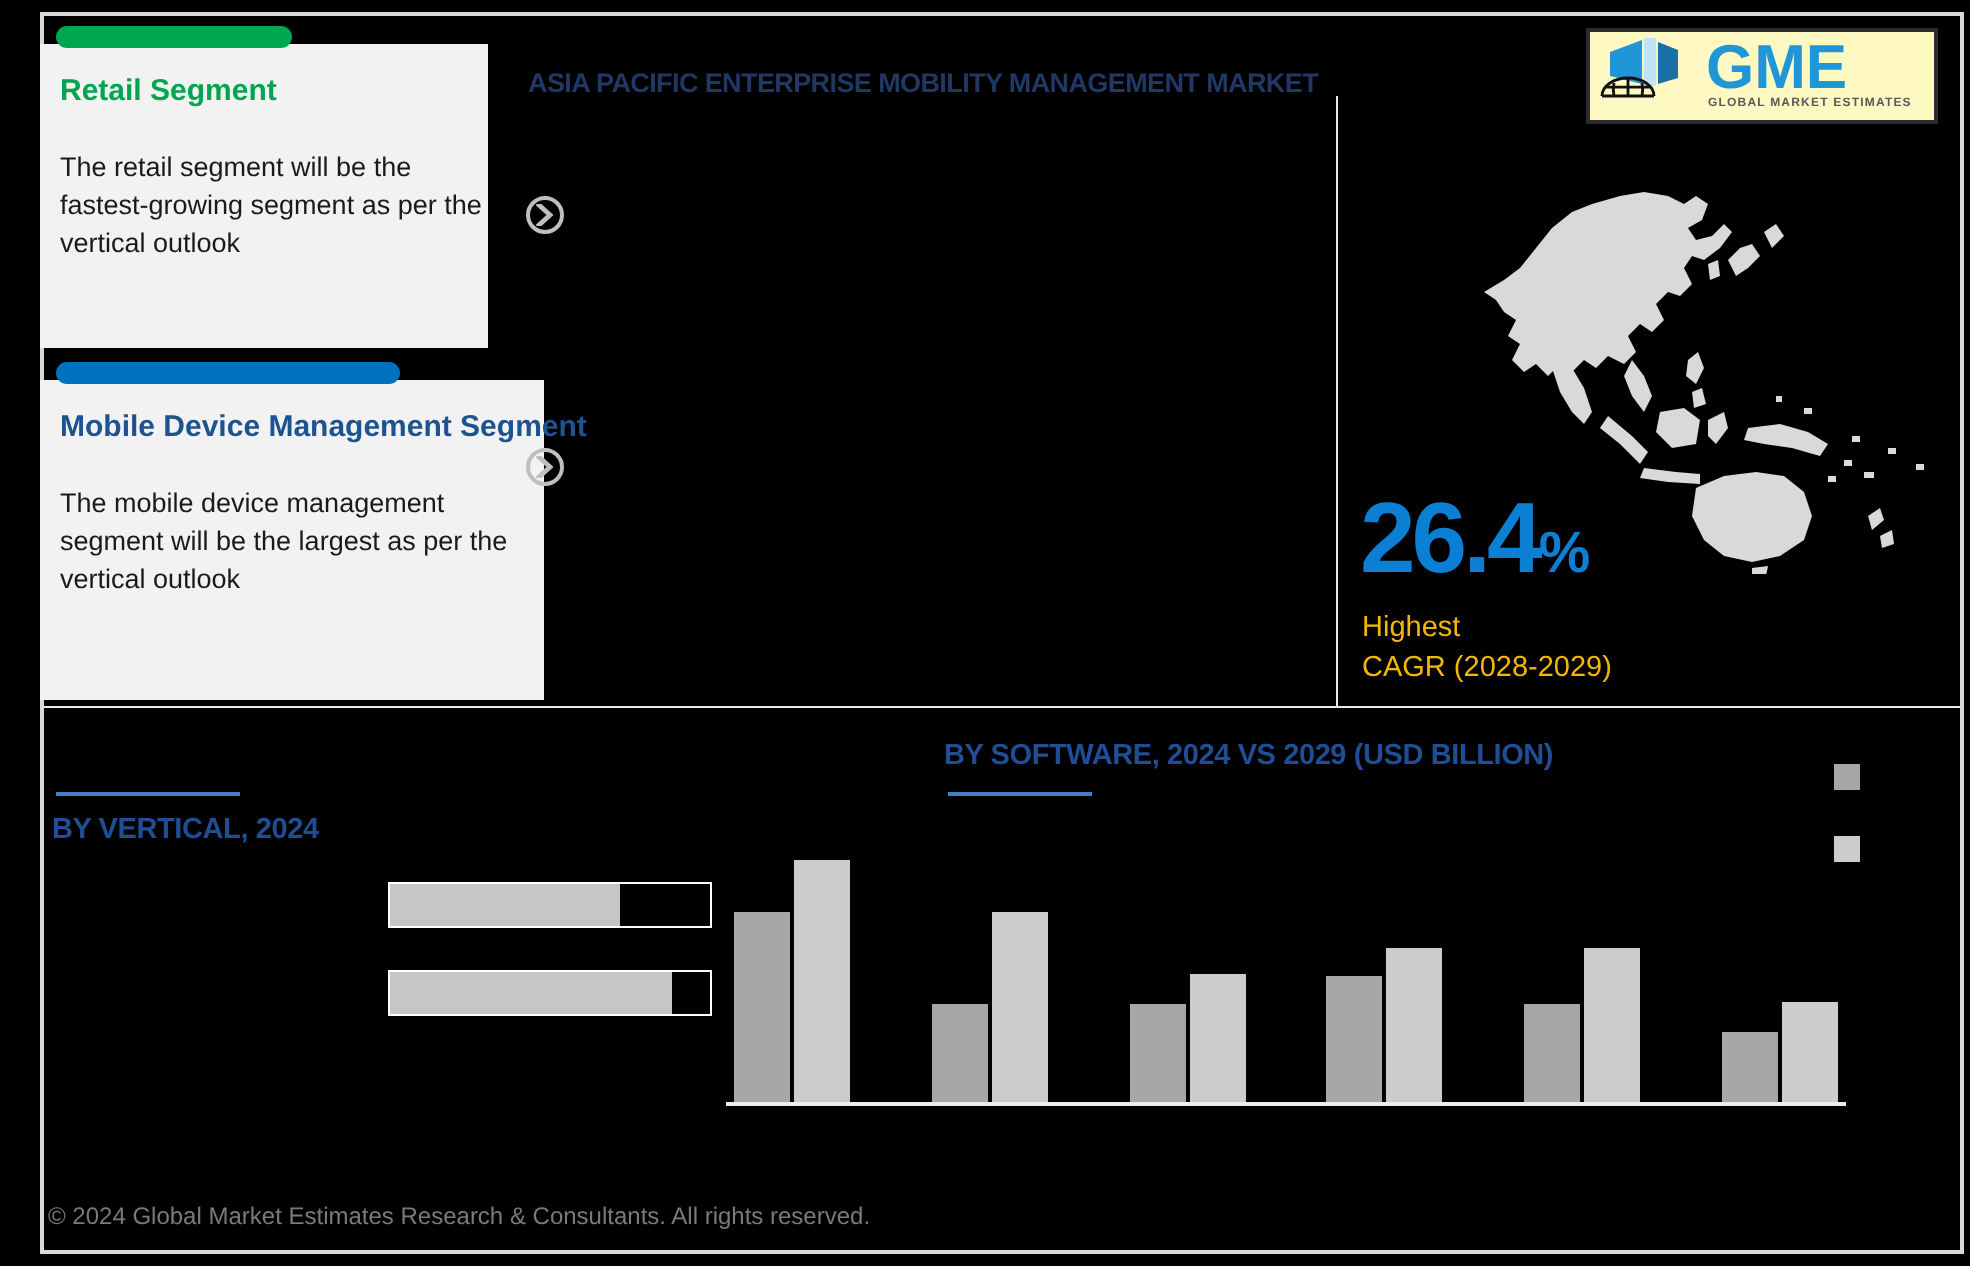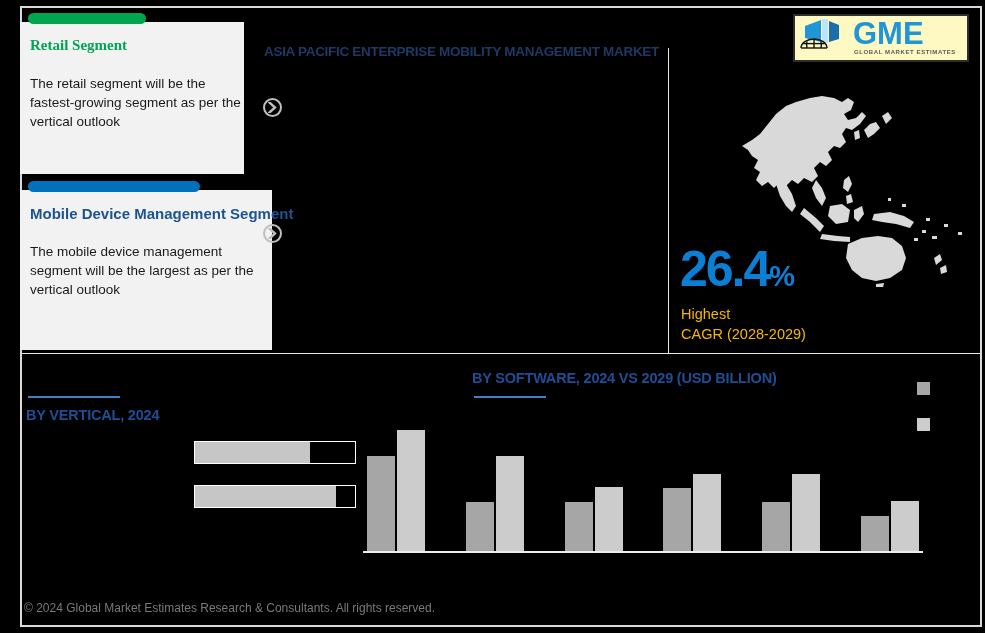--- a/index.html
+++ b/index.html
@@ -75,21 +75,21 @@
     border: 2px solid #bfbfbf;
     display: flex; align-items: center; justify-content: center;
   }
   .chev svg { display: block; }
   #chev-1 { left: 263px; top: 98px; }
   #chev-2 { left: 263px; top: 224px; }
 
   
   #main-title {
     position: absolute;
-    left: 264px; top: 44px;
+    left: 264px; top: 34px;
     font-size: 13.5px;
     font-weight: bold;
     letter-spacing: -0.3px;
     color: #1f3864;
     white-space: nowrap;
   }
 
   
   #logo {
     position: absolute;
@@ -280,21 +280,21 @@
 </style>
 </head>
 <body>
 
 <div id="canvas">
 
   <div id="frame"></div>
 
   <div class="card" id="card-retail">
     <div class="card-accent" style="background: rgb(0, 165, 80);"></div>
-    <div class="card-title" style="color: rgb(0, 165, 80); font-family: Liberation Serif, serif;">Retail Segment</div>
+    <div class="card-title" style="color: rgb(0, 165, 80);">Retail Segment</div>
     <div class="card-body">The retail segment will be the fastest-growing segment as per the vertical outlook</div>
   </div>
 
   <div class="chev" id="chev-1">
     <svg width="9" height="11" viewBox="0 0 9 11" aria-hidden="true">
       <path d="M1.5 0.5 L7 5.5 L1.5 10.5" fill="none" stroke="#bfbfbf" stroke-width="2.4" stroke-linecap="square"></path>
     </svg>
   </div>
 
   <div class="card" id="card-mdm">

